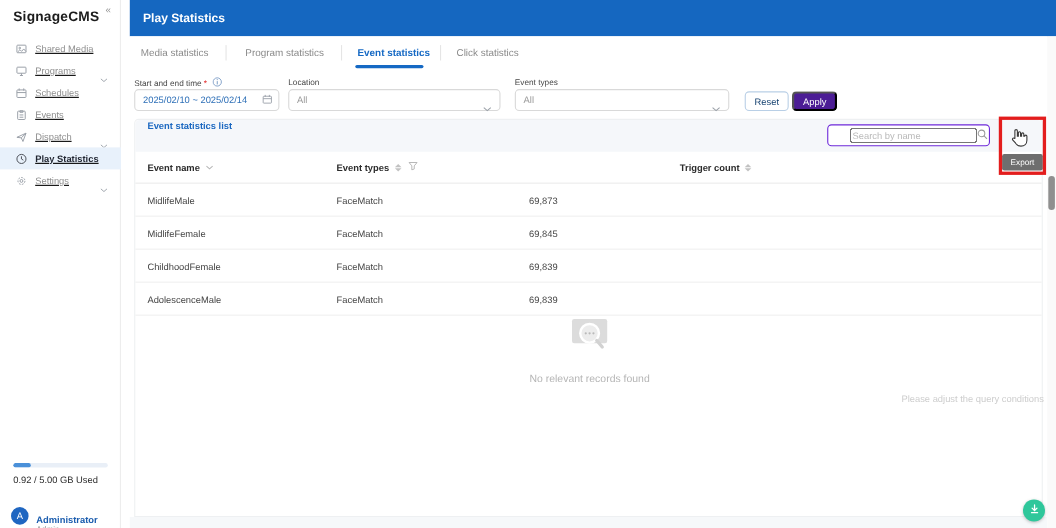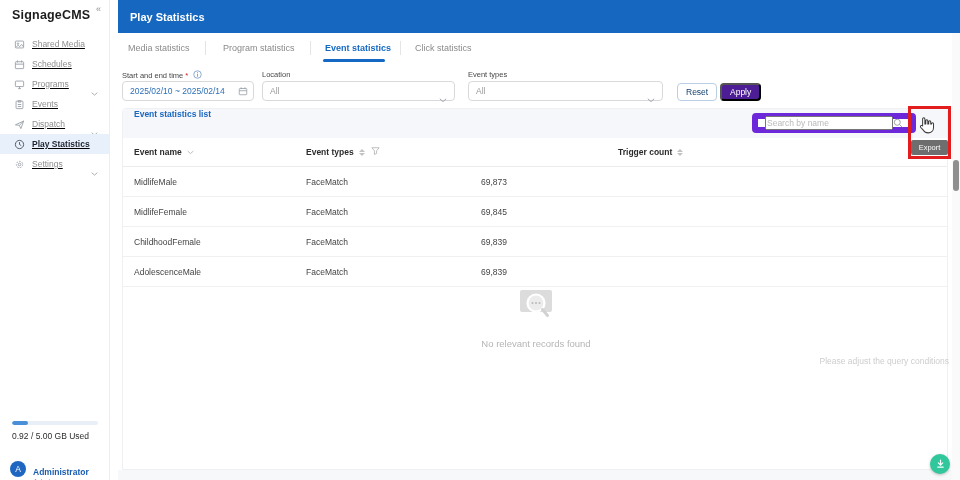--- a/index.html
+++ b/index.html
@@ -58,22 +58,22 @@
     border-radius:4px; background:#fff; color:#14406f; font-size:8.5px; display:flex; align-items:center; cursor:pointer; }
   .btn-apply { position:absolute; top:83px; height:18px; padding:0 8px; border-radius:4px;
     background:#4c1d95; color:#fff; font-size:8.5px; display:flex; align-items:center; cursor:pointer; }
 
   
   .panel { position:absolute; left:4px; top:108px; width:826px; height:362px;
     border:1px solid #eef0f2; border-radius:4px 4px 0 0; background:#fff; }
   .panel-head { position:relative; height:29px; background:#f5f7fa; border-radius:4px 4px 0 0;
     display:flex; align-items:flex-start; }
   .panel-title { margin-left:11px; font-size:8.5px; font-weight:bold; color:#1a67c0; }
-  .search-box { position:absolute; left:629px; top:4px; width:164px; height:20px; background:#fff;
-    border:6px solid #6d28d9; border-radius:4px; display:flex; align-items:center; padding:0 7px; }
+  .search-box { position:absolute; left:629px; top:4px; width:148px; height:20px; background:#fff;
+    border:1px solid #6d28d9; border-radius:4px; display:flex; align-items:center; padding:0 20px; }
   .search-box input { flex:1; font-size:8.5px; color:#555; }
   .search-box input::placeholder { color:#b9b9b9; }
   .export-btn { position:absolute; left:803px; top:6px; width:16px; height:16px; cursor:pointer; }
 
   .thead { position:relative; height:29px; border-bottom:1px solid #ececec; }
   .th { position:absolute; top:9px; display:inline-flex; align-items:center;
     font-size:8.5px; font-weight:bold; color:#2b2b2b; }
   .sorters { display:inline-flex; flex-direction:column; gap:1px; margin-left:5px; }
   .c-up { width:0; height:0; border-left:3px solid transparent; border-right:3px solid transparent; border-bottom:3.5px solid #c2c2c2; }
   .c-dn { width:0; height:0; border-left:3px solid transparent; border-right:3px solid transparent; border-top:3.5px solid #c2c2c2; }
@@ -125,39 +125,39 @@
               <rect x="2" y="3" width="12" height="10" rx="1"></rect>
               <circle cx="5.8" cy="6.8" r="1.1"></circle>
               <path d="M3 12l3-3 2.2 2.2L11 8l3 3.5"></path>
             </svg>
         </span>
         <span class="nav-label">Shared Media</span>
       </div>
       <div class="nav-item">
         <span class="nav-ico">
           <svg viewBox="0 0 16 16" fill="none" stroke="#9aa0a8" stroke-width="1.3">
-              <rect x="2" y="4" width="12" height="10" rx="1"></rect>
-              <path d="M5 2v3M11 2v3M2 7.5h12"></path>
-            </svg>
-        </span>
-        <span class="nav-label">Schedules</span>
-      </div>
-      <div class="nav-item">
-        <span class="nav-ico">
-          <svg viewBox="0 0 16 16" fill="none" stroke="#9aa0a8" stroke-width="1.3">
               <rect x="2" y="3" width="12" height="8" rx="1"></rect>
               <path d="M6 14h4M8 11v3"></path>
             </svg>
         </span>
         <span class="nav-label">Programs</span>
         <span class="nav-chev">
           <svg viewBox="0 0 10 6" fill="none" stroke="#9aa0a8" stroke-width="1.2">
               <path d="M1 1l4 3.5L9 1"></path>
             </svg>
         </span>
+      </div>
+      <div class="nav-item">
+        <span class="nav-ico">
+          <svg viewBox="0 0 16 16" fill="none" stroke="#9aa0a8" stroke-width="1.3">
+              <rect x="2" y="4" width="12" height="10" rx="1"></rect>
+              <path d="M5 2v3M11 2v3M2 7.5h12"></path>
+            </svg>
+        </span>
+        <span class="nav-label">Schedules</span>
       </div>
       <div class="nav-item">
         <span class="nav-ico">
           <svg viewBox="0 0 16 16" fill="none" stroke="#9aa0a8" stroke-width="1.3">
               <rect x="3" y="3" width="10" height="11" rx="1"></rect>
               <path d="M6 2.5h4v2H6zM5.5 8h5M5.5 11h5"></path>
             </svg>
         </span>
         <span class="nav-label">Events</span>
       </div>

